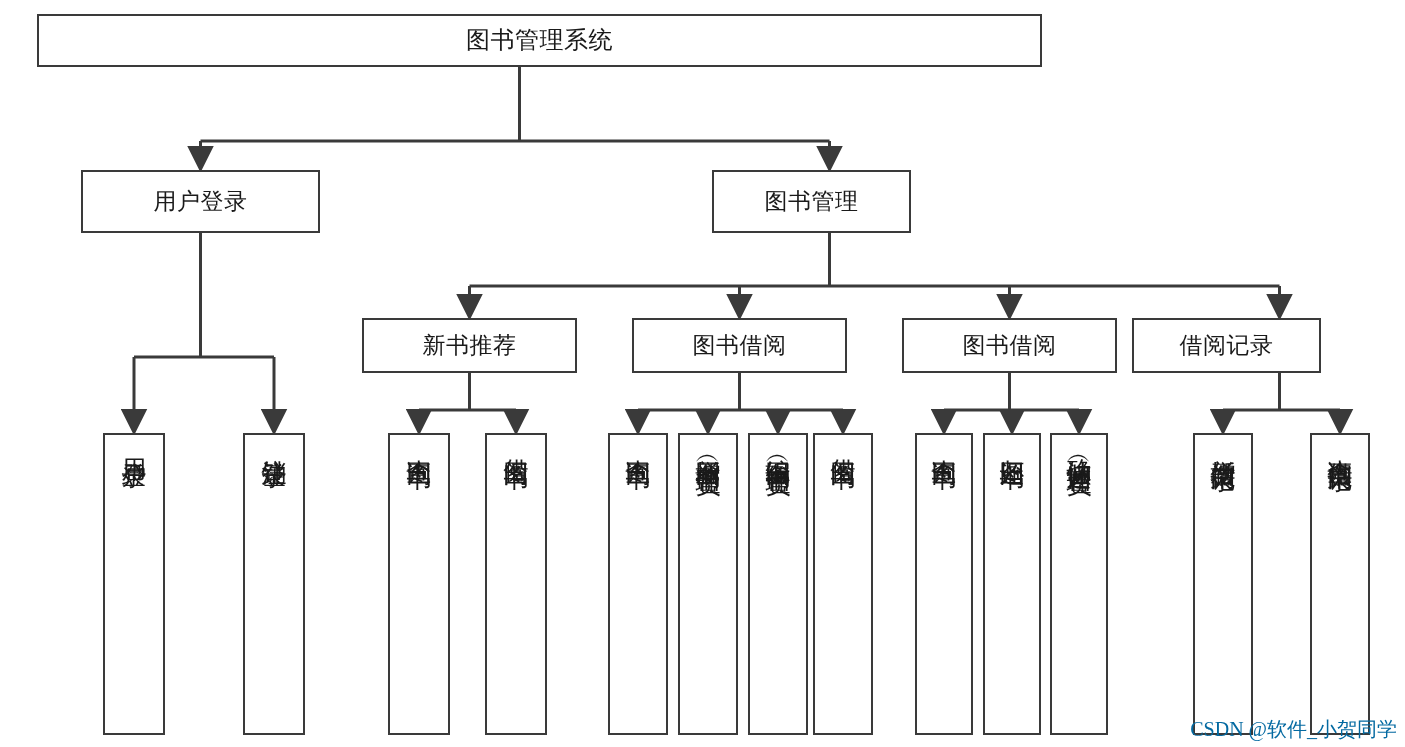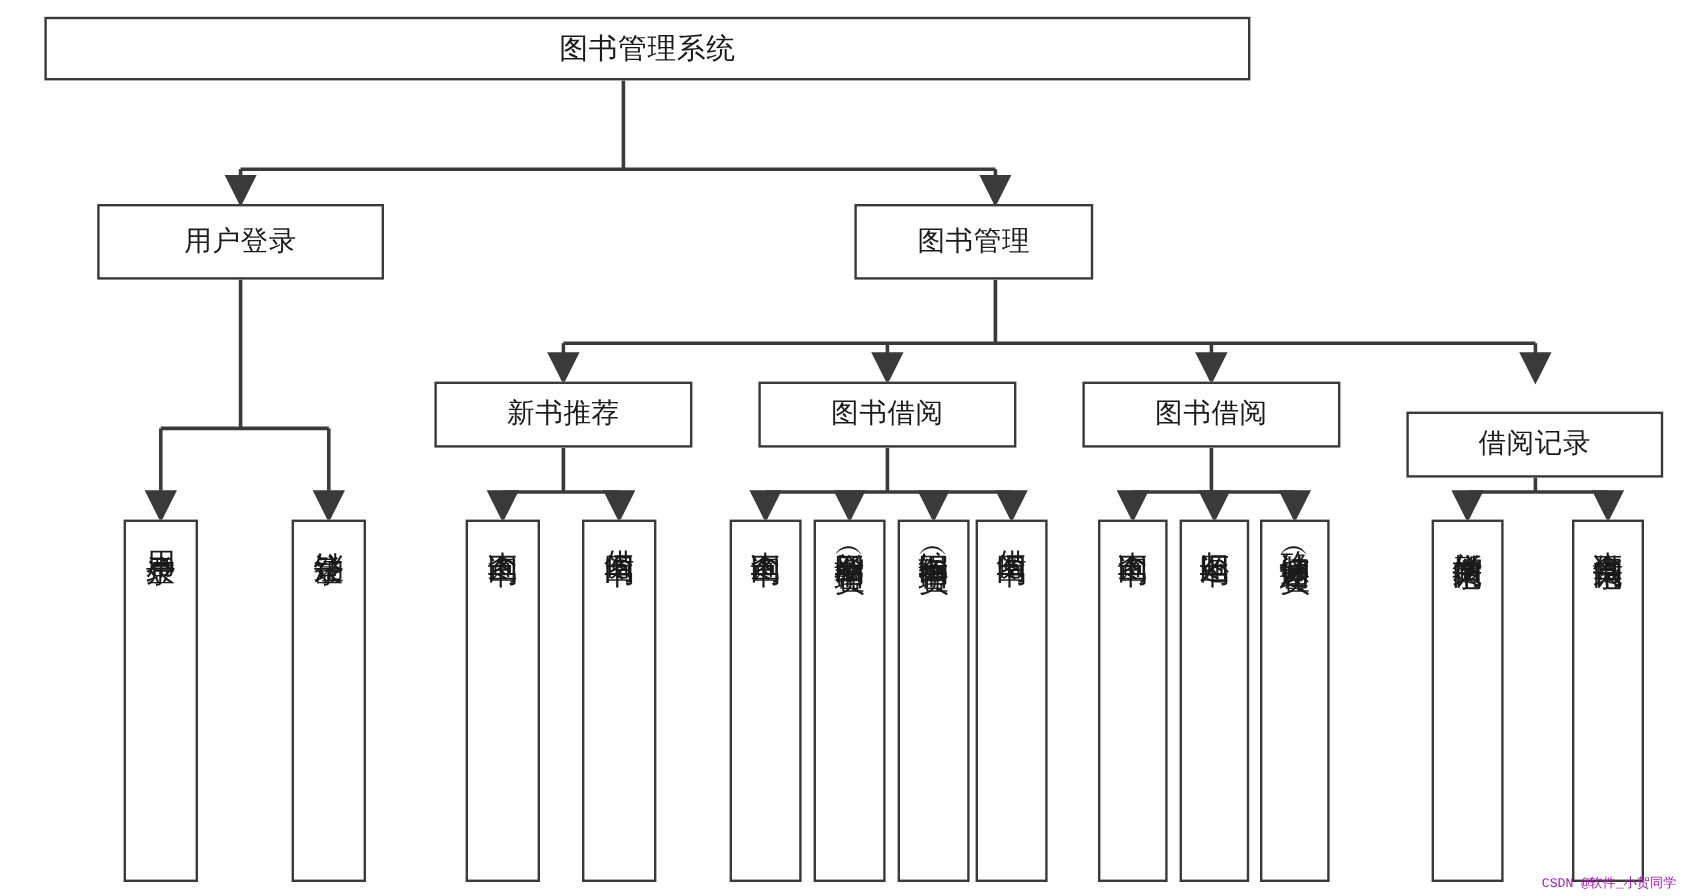--- a/index.html
+++ b/index.html
@@ -58,23 +58,23 @@
     text-orientation: upright;
     font-size: 25px;
     line-height: 1.0;
     letter-spacing: 2px;
     white-space: nowrap;
   }
   #watermark {
     position: absolute;
     right: 8px;
     bottom: 4px;
-    font-size: 11px;
-    color: #a21caf;
-    font-family: Liberation Mono, monospace;
+    font-size: 20px;
+    color: #0369a1;
+    font-family: Liberation Serif, serif;
     white-space: nowrap;
     user-select: none;
   }
 </style>
 </head>
 <body>
 
 <div id="canvas">
   <svg id="edges" viewBox="0 0 1405 747" width="1405" height="747">
     <defs>
@@ -131,21 +131,21 @@
       </div>
       <div class="node h" style="left: 362px; top: 318px; width: 215px; height: 55px;">
         <span class="label">新书推荐</span>
       </div>
       <div class="node h" style="left: 632px; top: 318px; width: 215px; height: 55px;">
         <span class="label">图书借阅</span>
       </div>
       <div class="node h" style="left: 902px; top: 318px; width: 215px; height: 55px;">
         <span class="label">图书借阅</span>
       </div>
-      <div class="node h" style="left: 1172px; top: 318px; width: 214px; height: 55px; margin-top: 25px;">
+      <div class="node h" style="left: 1132px; top: 318px; width: 189px; height: 55px;">
         <span class="label">借阅记录</span>
       </div>
       <div class="node v" style="left: 103px; top: 433px; width: 62px; height: 302px;">
         <span class="label">用户登录</span>
       </div>
       <div class="node v" style="left: 243px; top: 433px; width: 62px; height: 302px;">
         <span class="label">注销登录</span>
       </div>
       <div class="node v" style="left: 388px; top: 433px; width: 62px; height: 302px;">
         <span class="label">查询图书</span>

